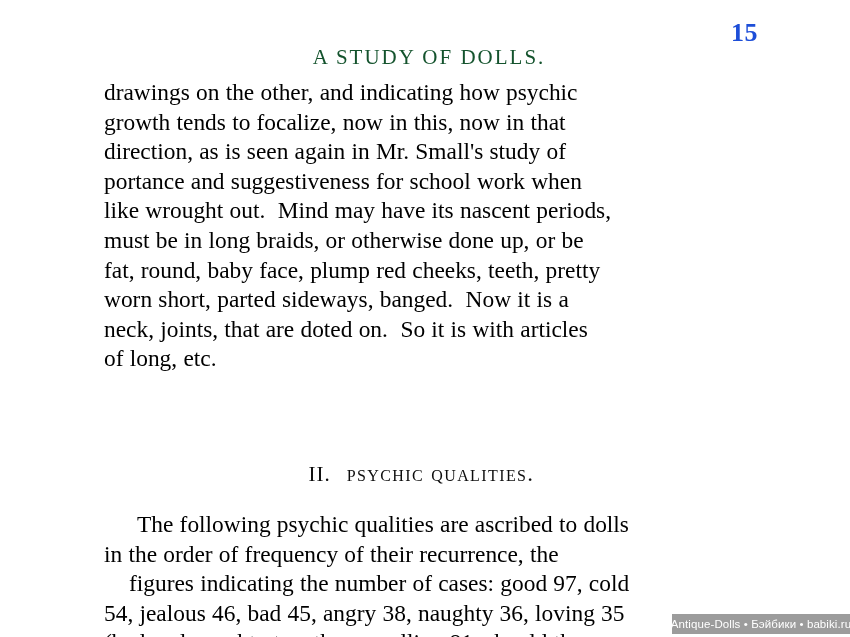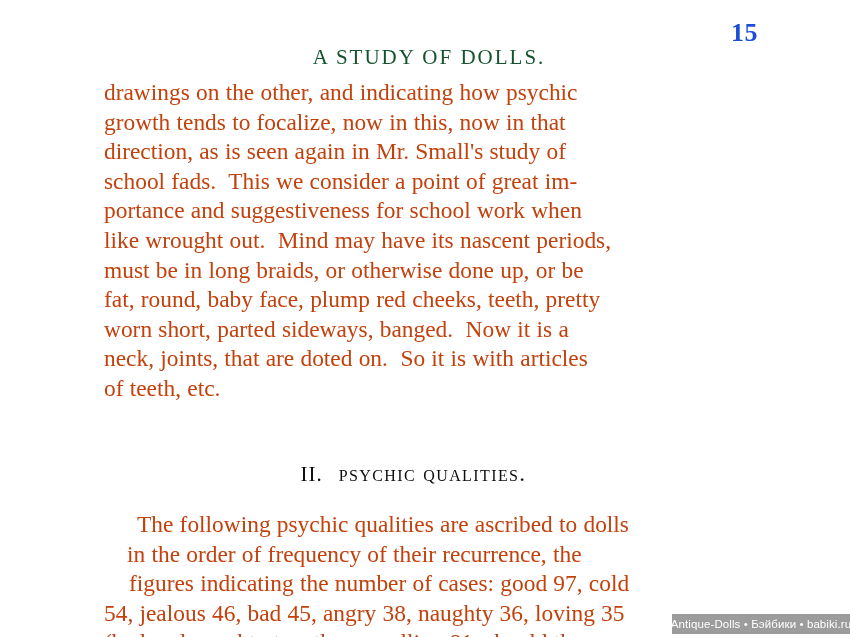--- a/index.html
+++ b/index.html
@@ -59,21 +59,21 @@
     top: 78px;
     width: 651px;
   }
 
   .para {
     margin: 0;
     font-size: 23.4px;
     line-height: 29.6px;
     text-align: justify;
     text-justify: inter-word;
-    color: #c2410c;
+    color: #000000;
     word-spacing: 0.4px;
   }
 
   .para.indent {
     text-indent: 33px;
   }
 
   
   .para > .line {
     display: block;
@@ -87,21 +87,21 @@
   .para > .line.justify::after {
     content: "";
     display: inline-block;
     width: 100%;
     height: 0;
   }
 
   
   .section-heading {
     position: absolute;
-    left: 88px;
+    left: 96px;
     top: 461px;
     width: 651px;
     text-align: center;
     font-size: 21px;
     color: #0d0d0d;
   }
 
   .section-heading .numeral {
     font-size: 21px;
     letter-spacing: 1px;
@@ -153,39 +153,38 @@
   <div class="running-head">
     <div class="running-head-title">A Study of Dolls.</div>
     <div class="running-head-folio">15</div>
   </div>
 
   <div class="text-column">
     <p class="para">
       <span class="line justify">drawings on the other, and indicating how psychic</span>
       <span class="line justify">growth tends to focalize, now in this, now in that</span>
       <span class="line justify">direction, as is seen again in Mr. Small's study of</span>
-      <span class="line justify">school fads.  This we consider a point of great im-</span>
       <span class="line justify">portance and suggestiveness for school work when</span>
       <span class="line justify">like wrought out.  Mind may have its nascent periods,</span>
       <span class="line justify">must be in long braids, or otherwise done up, or be</span>
       <span class="line justify">fat, round, baby face, plump red cheeks, teeth, pretty</span>
       <span class="line justify">worn short, parted sideways, banged.  Now it is a</span>
       <span class="line justify">neck, joints, that are doted on.  So it is with articles</span>
-      <span class="line">of teeth, etc.</span>
+      <span class="line">of long, etc.</span>
     </p>
   </div>
 
   <div class="section-heading">
     <span class="numeral">II.</span><span class="caps">Psychic Qualities.</span>
   </div>
 
   <div class="text-column-two">
     <p class="para indent">
       <span class="line justify" style="text-indent:33px;">The following psychic qualities are ascribed to dolls</span>
-      <span class="line justify" style="text-indent:0;margin-left:23px;">in the order of frequency of their recurrence, the</span>
+      <span class="line justify" style="text-indent:0;">in the order of frequency of their recurrence, the</span>
       <span class="line justify" style="text-indent:0;margin-left:25px;">figures indicating the number of cases: good 97, cold</span>
       <span class="line justify" style="text-indent:0;">54, jealous 46, bad 45, angry 38, naughty 36, loving 35</span>
       <span class="line justify" style="text-indent:0;">(bad and naughty together equalling 81, should thus</span>
     </p>
   </div>
 
   <div class="watermark">
     <span class="watermark-text">Antique-Dolls • Бэйбики • babiki.ru</span>
   </div>
 

